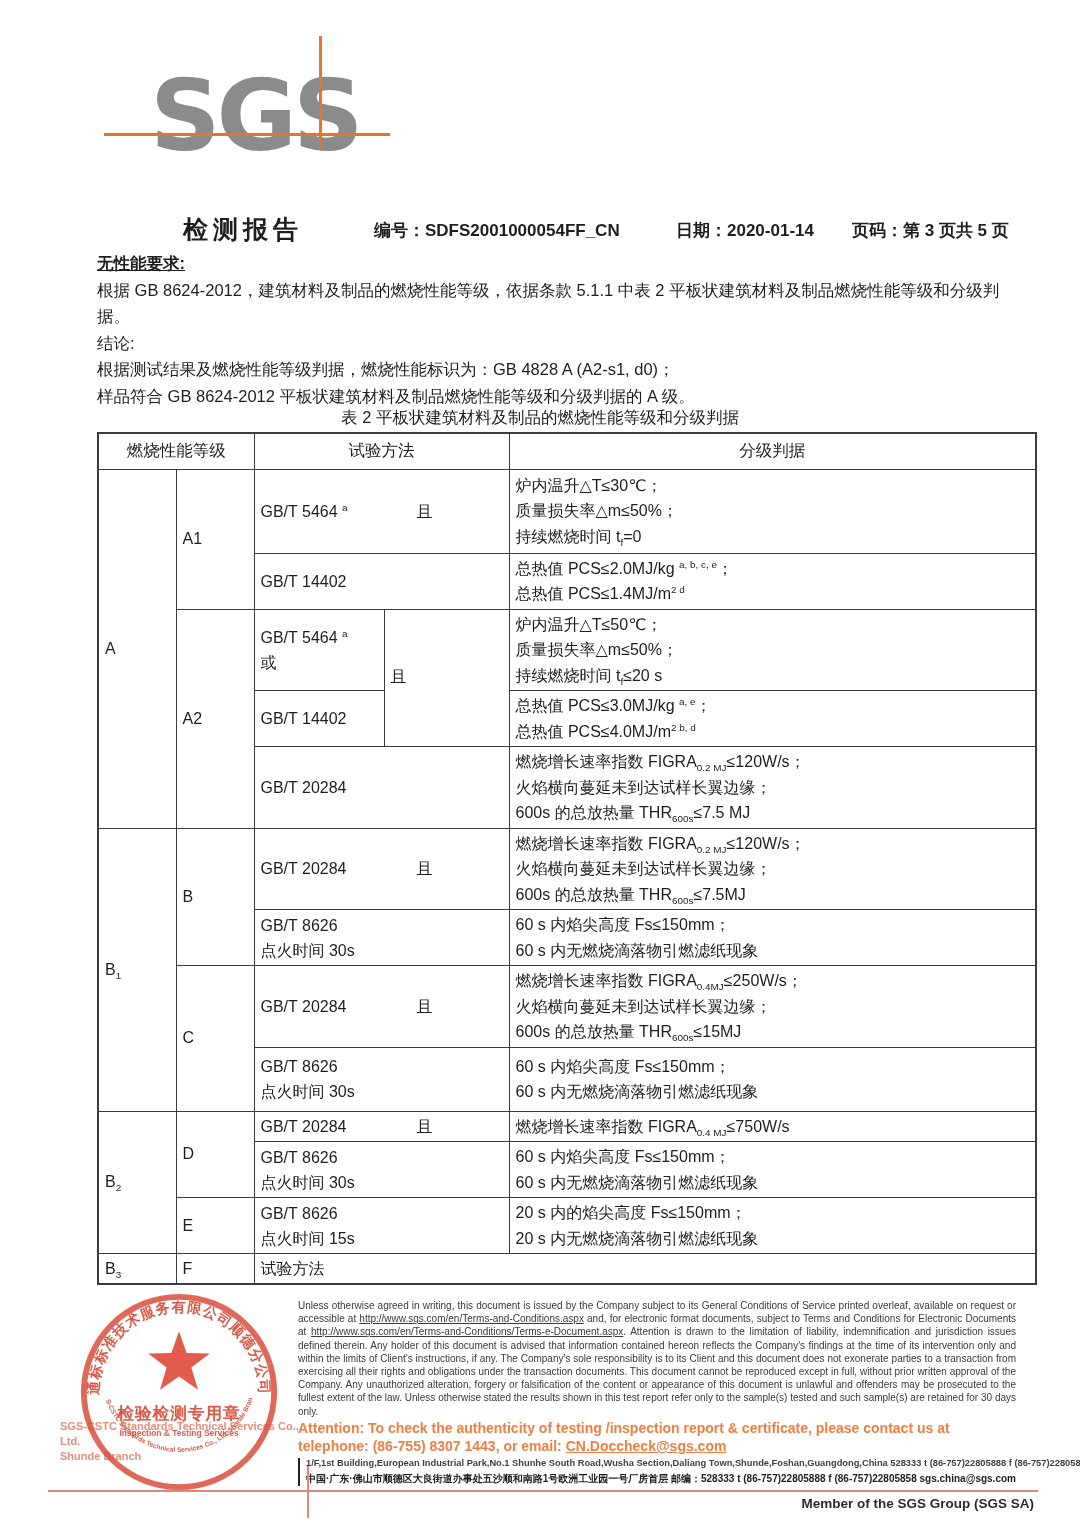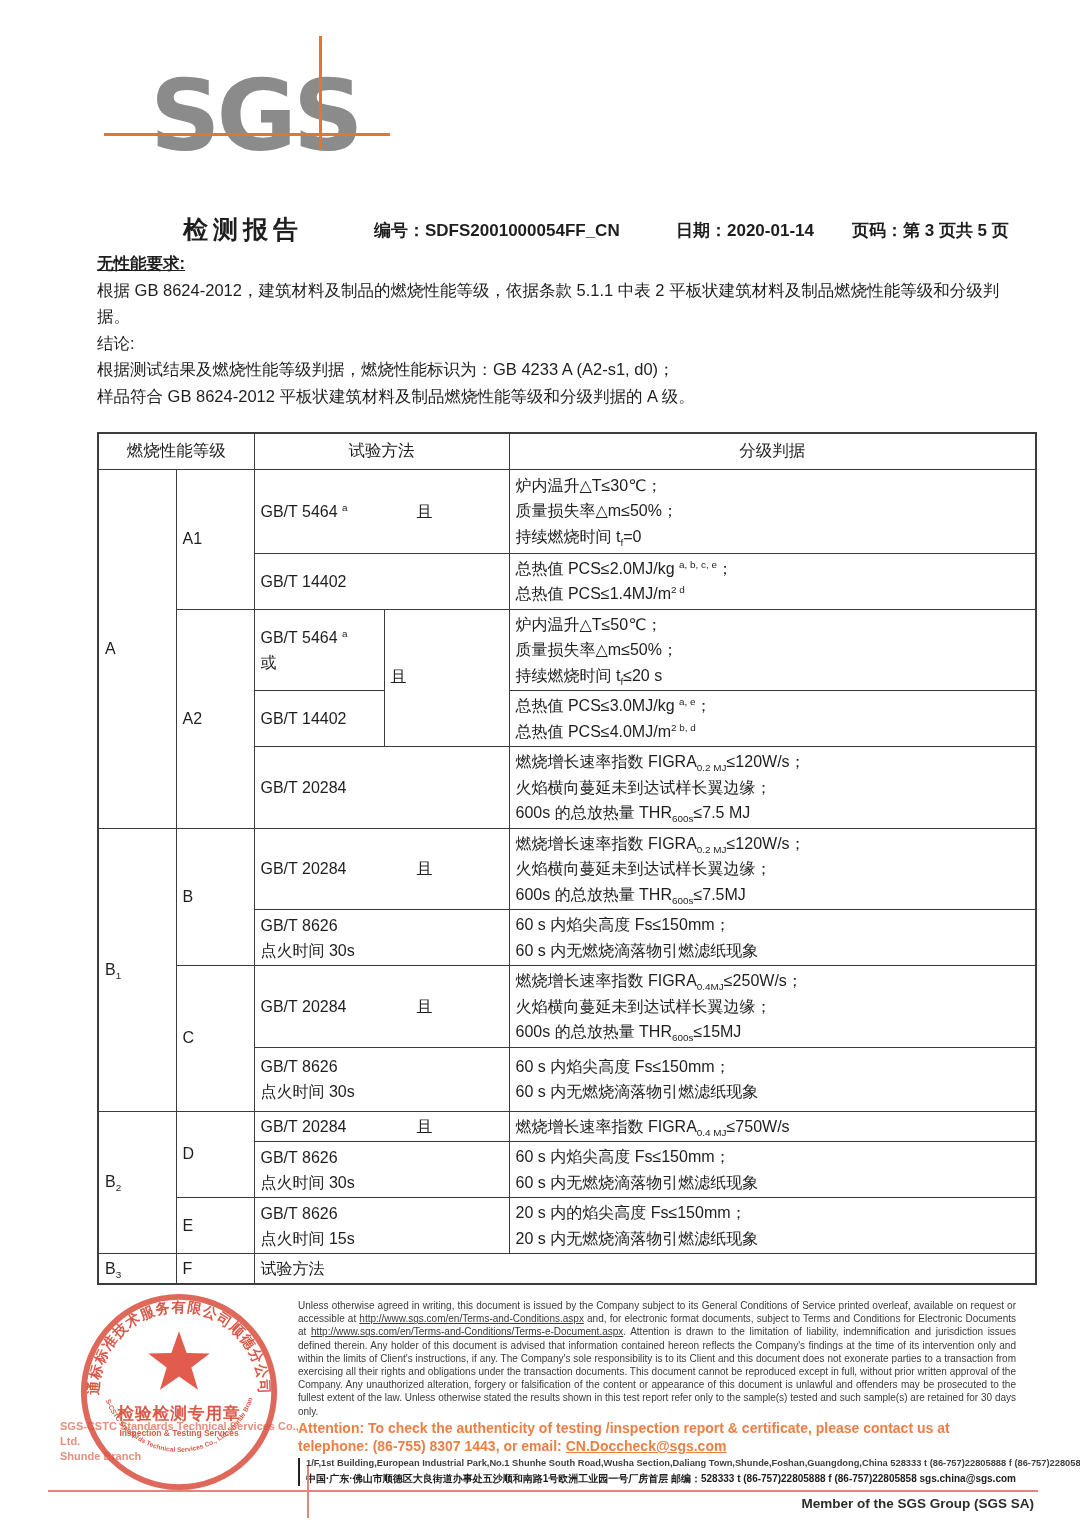--- a/index.html
+++ b/index.html
@@ -68,24 +68,25 @@
     <span class="dh-title">检测报告</span>
     <span class="dh-field dh-f0"><span>编号：</span><span>SDFS2001000054FF_CN</span></span>
     <span class="dh-field dh-f1"><span>日期：</span><span>2020-01-14</span></span>
     <span class="dh-field dh-f2"><span>页码：</span><span>第 3 页共 5 页</span></span>
   </div>
 
   <div class="intro">
     <p><span class="intro-heading">无性能要求:</span></p>
     <p>根据 GB 8624-2012，建筑材料及制品的燃烧性能等级，依据条款 5.1.1 中表 2 平板状建筑材料及制品燃烧性能等级和分级判据。</p>
     <p>结论:</p>
-    <p>根据测试结果及燃烧性能等级判据，燃烧性能标识为：GB 4233 A (A2-s1, d0)；</p>
+    <p>根据测试结果及燃烧性能等级判据，燃烧性能标识为：GB 4828 A (A2-s1, d0)；</p>
     <p>样品符合 GB 8624-2012 平板状建筑材料及制品燃烧性能等级和分级判据的 A 级。</p>
   </div>
 
+  <div class="tbl-caption">表 2 平板状建筑材料及制品的燃烧性能等级和分级判据</div>
 
   <table class="grade">
     <colgroup>
         <col style="width:78px">
         <col style="width:78px">
         <col style="width:130px">
         <col style="width:125px">
         <col style="width:527px">
       </colgroup>
     <tbody>

